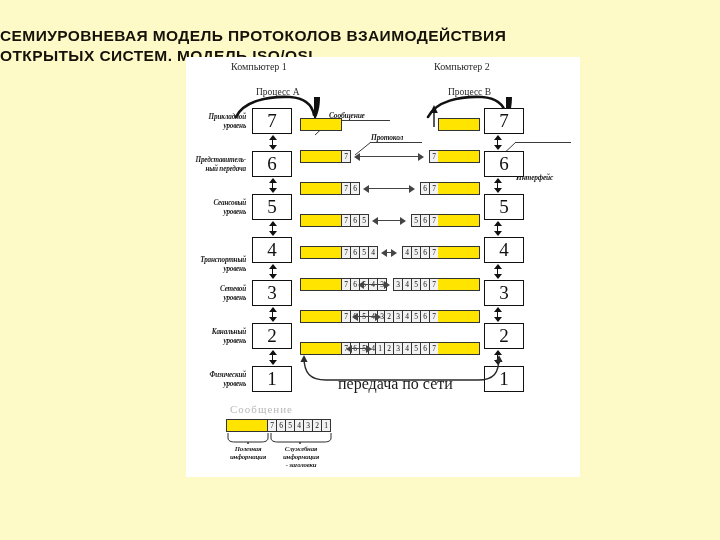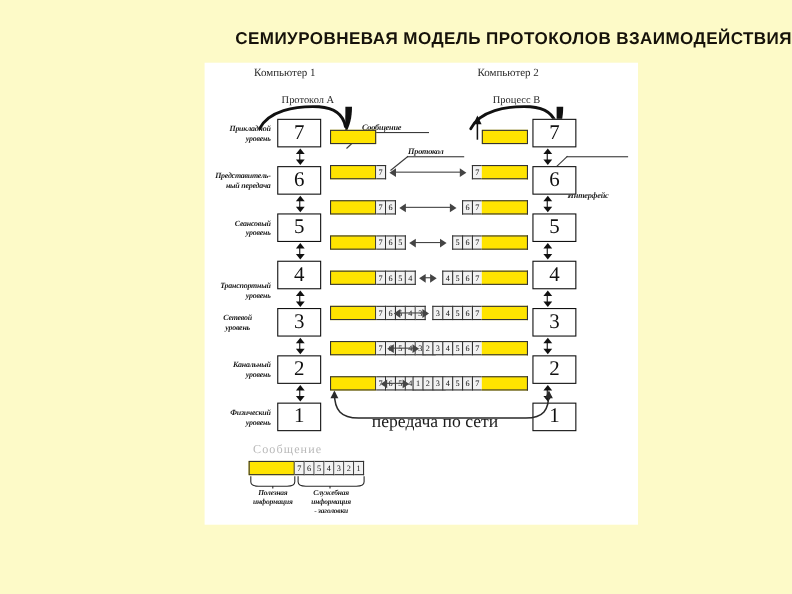--- a/index.html
+++ b/index.html
@@ -14,21 +14,21 @@
     overflow: hidden;
     position: relative;
   }
 
   
   #slide-title {
     position: absolute;
     left: 0;
     top: 26px;
     width: 720px;
-    text-align: right;
+    text-align: left;
     font-family: "Liberation Sans", sans-serif;
     font-weight: bold;
     font-size: 15.5px;
     line-height: 20px;
     letter-spacing: 0.4px;
     color: #16120a;
     z-index: 1;
   }
   #slide-title .tl-1 { display:block; }
   #slide-title .tl-2 { display:block; }
@@ -202,28 +202,29 @@
   }
 
   
   svg.ink { position: absolute; overflow: visible; }
 </style>
 </head>
 <body>
 
 <div id="slide-title">
   <span class="tl-1">СЕМИУРОВНЕВАЯ МОДЕЛЬ ПРОТОКОЛОВ    ВЗАИМОДЕЙСТВИЯ</span>
+  <span class="tl-2">ОТКРЫТЫХ СИСТЕМ. МОДЕЛЬ ISO/OSI</span>
 </div>
 
 <div id="figure">
 
   <div class="abs computer-caption" style="left:45px; top:4px;">Компьютер 1</div>
   <div class="abs computer-caption" style="left:248px; top:4px;">Компьютер 2</div>
 
-  <div class="abs process-caption" style="left:70px; top:30px;">Протокол A</div>
+  <div class="abs process-caption" style="left:70px; top:30px;">Процесс A</div>
   <div class="abs process-caption" style="left:262px; top:30px;">Процесс B</div>
 
   <svg class="ink" style="left:48px; top:38px;" width="95" height="26" viewBox="0 0 95 26">
     <path d="M2,22 C10,6 34,1 56,2 C70,3 78,9 80,20" fill="none" stroke="#111" stroke-width="2.6" stroke-linecap="round"></path>
     <path d="M80,20 L80,2 L86,2 C86,12 84,20 80,26 Z" fill="#111"></path>
   </svg>
 
   <svg class="ink" style="left:240px; top:38px;" width="95" height="26" viewBox="0 0 95 26">
     <path d="M2,22 C10,6 34,1 56,2 C70,3 78,9 80,20" fill="none" stroke="#111" stroke-width="2.6" stroke-linecap="round"></path>
     <path d="M80,20 L80,2 L86,2 C86,12 84,20 80,26 Z" fill="#111"></path>
@@ -266,21 +267,21 @@
     <span>ный передача</span>
   </div>
   <div class="abs layer-label" style="left:0px;  top:142px; width:60px;font-style:italic;">
     <span>Сеансовый</span><br>
     <span>уровень</span>
   </div>
   <div class="abs layer-label" style="left:0px;  top:199px; width:60px;">
     <span>Транспортный</span><br>
     <span>уровень</span>
   </div>
-  <div class="abs layer-label" style="left:0px;  top:228px; width:60px;text-align:center;">
+  <div class="abs layer-label" style="left:0px;  top:228px; width:60px;">
     <span>Сетевой</span><br>
     <span>уровень</span>
   </div>
   <div class="abs layer-label" style="left:0px;  top:271px; width:60px;">
     <span>Канальный</span><br>
     <span>уровень</span>
   </div>
   <div class="abs layer-label" style="left:0px;  top:314px; width:60px;">
     <span>Физический</span><br>
     <span>уровень</span>

